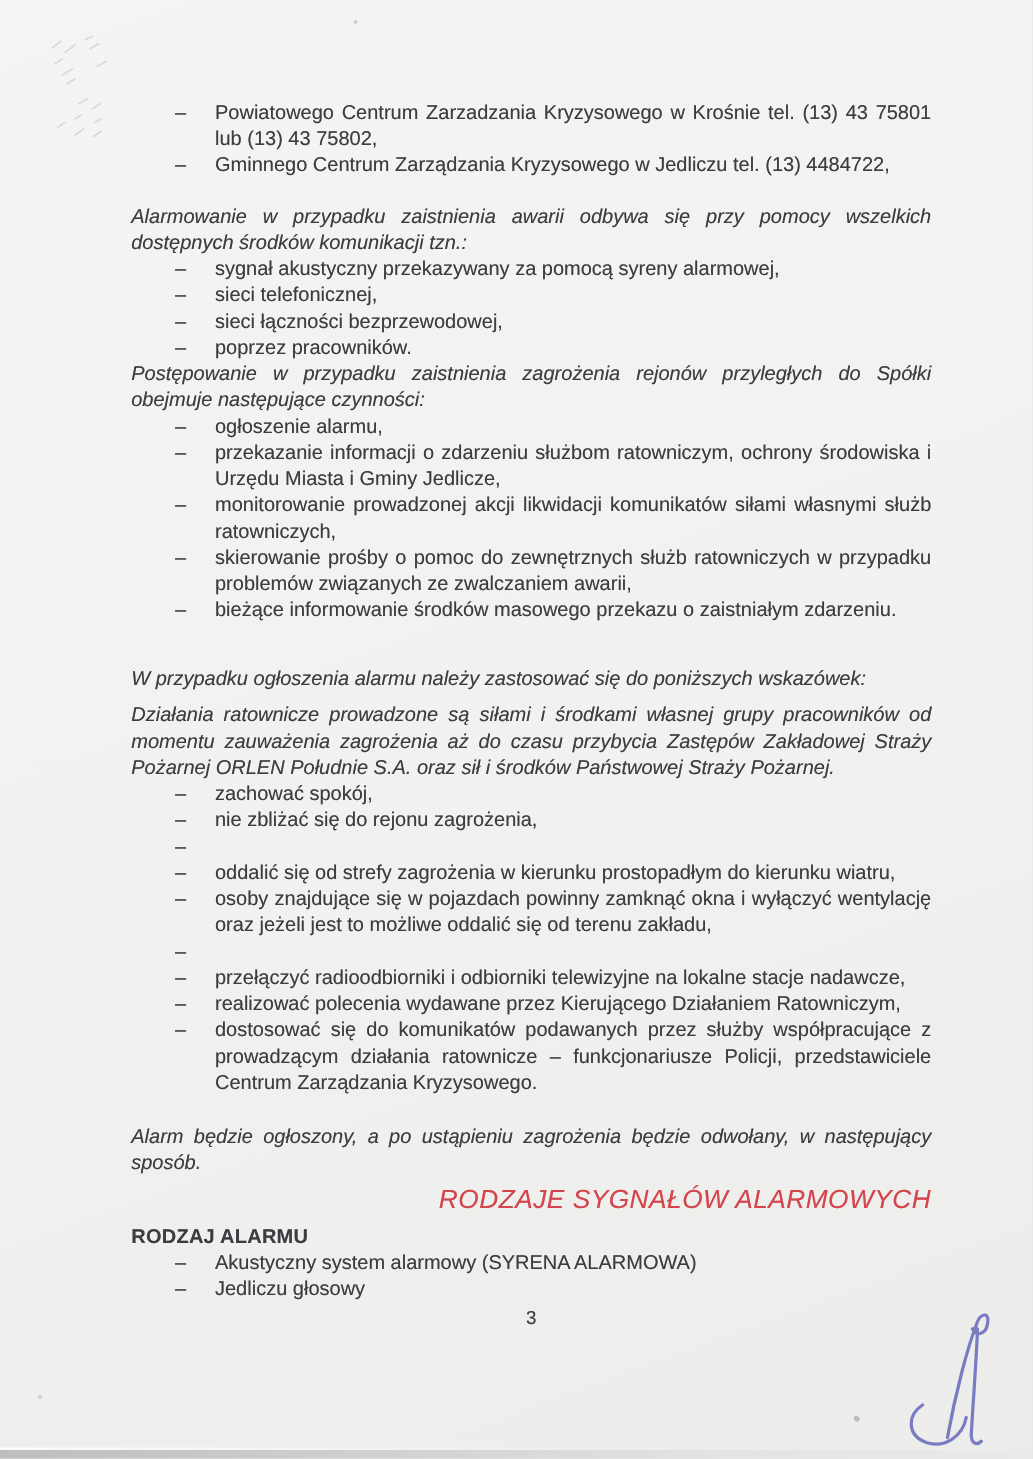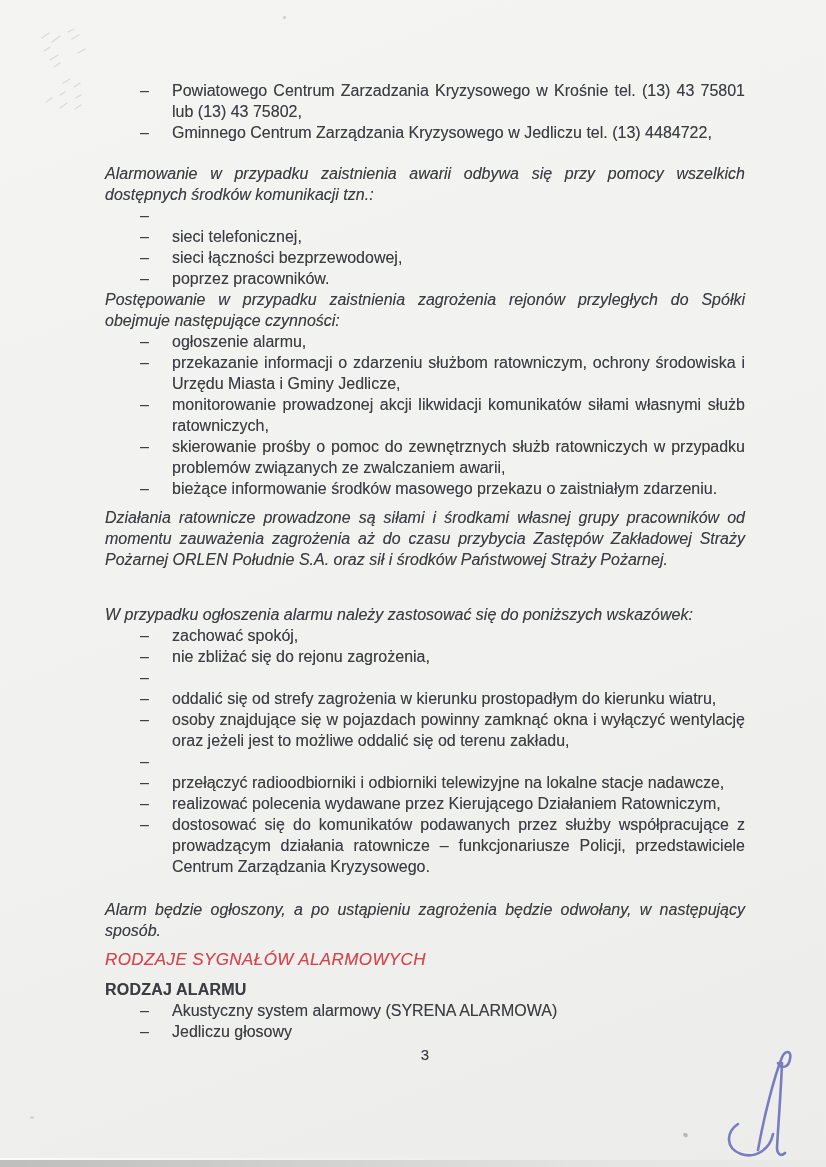--- a/index.html
+++ b/index.html
@@ -23,24 +23,24 @@
   .bullets{margin:0;}
   .bullet{display:flex;padding-left:35px;}
   .dash{flex:none;width:32px;}
   .btxt{flex:1;text-align:justify;}
   .mt-blank{margin-top:20px;}
   .mt-dzialania{margin-top:8px;}
   .mt-wprzypadku{margin-top:34px;}
   .mt-alarmbedzie{margin-top:22px;}
   .heading-red{
     margin:8px 0 0 0;
-    text-align:left;
+    text-align:right;
     font-style:italic;
     font-weight:400;
-    font-size:17px;
+    font-size:21px;
     color:#d4464e;
     letter-spacing:0.4px;
     text-shadow:0 0 0.5px rgba(212,70,78,0.5);
   }
   .heading-bold{
     margin:9px 0 0 0;
     font-weight:700;
     font-size:16px;
     letter-spacing:0.2px;
   }
@@ -100,20 +100,21 @@
       <span class="dash">–</span>
       <span class="btxt">Gminnego Centrum Zarządzania Kryzysowego w Jedliczu tel. (13) 4484722,</span>
     </div>
   </div>
 
   <p class="para mt-blank">Alarmowanie w przypadku zaistnienia awarii odbywa się przy pomocy wszelkich dostępnych środków komunikacji tzn.:</p>
 
   <div class="bullets">
     <div class="bullet">
       <span class="dash">–</span>
+      <span class="btxt">sygnał akustyczny przekazywany za pomocą syreny alarmowej,</span>
     </div>
     <div class="bullet">
       <span class="dash">–</span>
       <span class="btxt">sieci telefonicznej,</span>
     </div>
     <div class="bullet">
       <span class="dash">–</span>
       <span class="btxt">sieci łączności bezprzewodowej,</span>
     </div>
     <div class="bullet">
@@ -140,23 +141,23 @@
     <div class="bullet">
       <span class="dash">–</span>
       <span class="btxt">skierowanie prośby o pomoc do zewnętrznych służb ratowniczych w przypadku problemów związanych ze zwalczaniem awarii,</span>
     </div>
     <div class="bullet">
       <span class="dash">–</span>
       <span class="btxt">bieżące informowanie środków masowego przekazu o zaistniałym zdarzeniu.</span>
     </div>
   </div>
 
+  <p class="para mt-wprzypadku">W przypadku ogłoszenia alarmu należy zastosować się do poniższych wskazówek:</p>
+
   <p class="para mt-dzialania">Działania ratownicze prowadzone są siłami i środkami własnej grupy pracowników od momentu zauważenia zagrożenia aż do czasu przybycia Zastępów Zakładowej Straży Pożarnej ORLEN Południe S.A. oraz sił i środków Państwowej Straży Pożarnej.</p>
-
-  <p class="para mt-wprzypadku">W przypadku ogłoszenia alarmu należy zastosować się do poniższych wskazówek:</p>
 
   <div class="bullets">
     <div class="bullet">
       <span class="dash">–</span>
       <span class="btxt">zachować spokój,</span>
     </div>
     <div class="bullet">
       <span class="dash">–</span>
       <span class="btxt">nie zbliżać się do rejonu zagrożenia,</span>
     </div>

